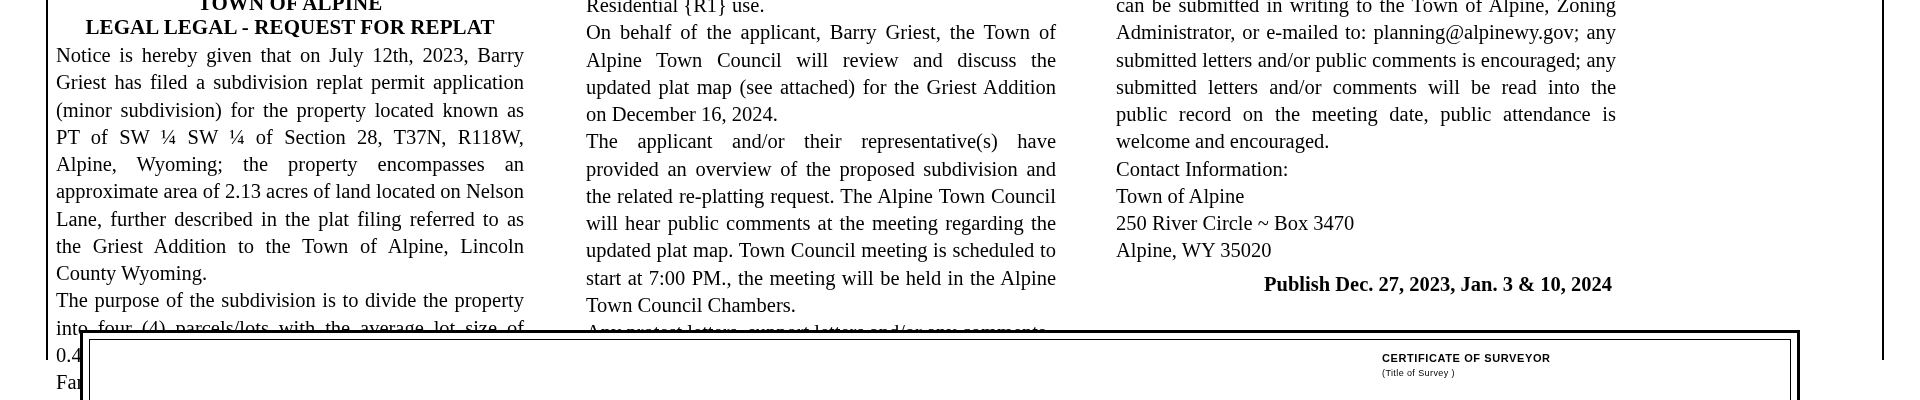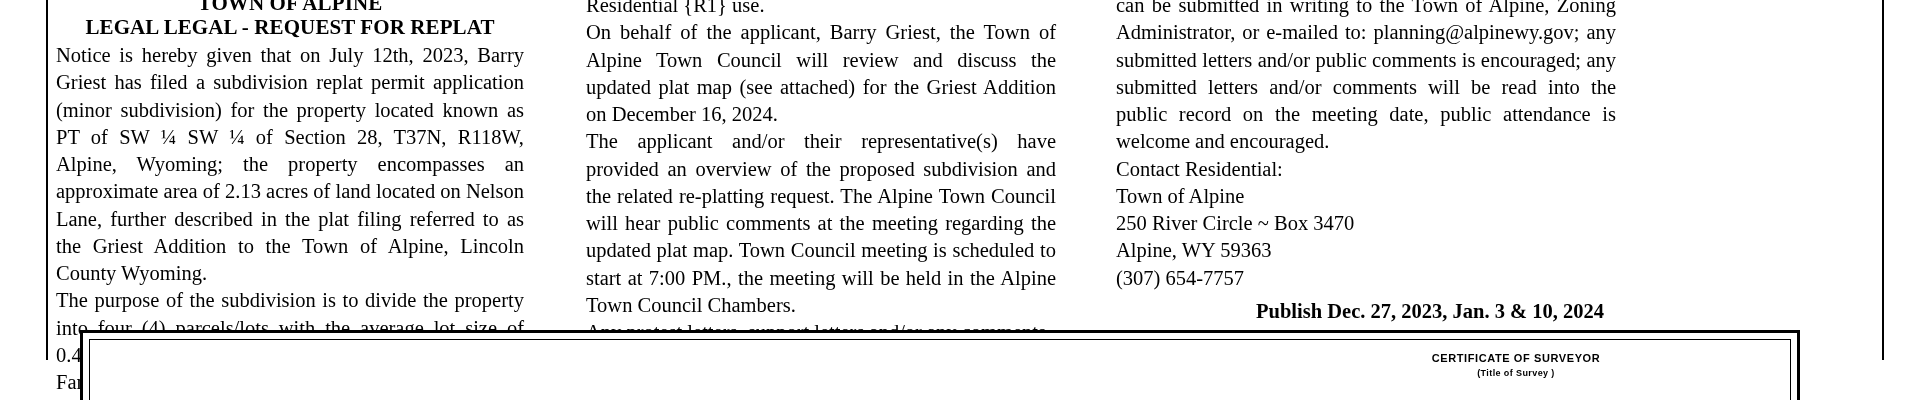--- a/index.html
+++ b/index.html
@@ -79,21 +79,21 @@
   }
 
   .contact-line {
     margin: 0;
     font-size: 20.5px;
     line-height: 1.33;
     text-align: left;
   }
 
   .publish {
-    margin: 6px 12px 0 0;
+    margin: 6px 4px 0 0;
     font-size: 20.5px;
     font-weight: bold;
     text-align: right;
     line-height: 1.3;
   }
 
   
   .plat-box {
     position: absolute;
     left: 80px;
@@ -108,33 +108,32 @@
     position: absolute;
     left: 6px;
     top: 6px;
     right: 6px;
     bottom: -20px;
     border: 1px solid #000;
     box-sizing: border-box;
   }
   .cert-block {
     position: absolute;
-    right: 124px;
+    right: 108px;
     top: 10px;
     width: 300px;
-    text-align: center;
     font-family: "Liberation Sans", sans-serif;
     font-size: 11px;
     letter-spacing: 0.6px;
     font-weight: bold;
     line-height: 1.5;
   }
   .cert-block .cert-sub {
     font-size: 9px;
-    font-weight: bold;
+    font-weight: normal;
     letter-spacing: 0.4px;
   }
 </style>
 </head>
 <body>
 
 <div class="page-rule-left"></div>
 <div class="page-rule-right"></div>
 
 <div class="notice">
@@ -148,25 +147,24 @@
 
   <div class="col col-2">
     <p class="body">Residential {R1} use.</p>
     <p class="body">On behalf of the applicant, Barry Griest, the Town of Alpine Town Council will review and discuss the updated plat map (see attached) for the Griest Addition on December 16, 2024.</p>
     <p class="body">The applicant and/or their representative(s) have provided an overview of the proposed subdivision and the related re-platting request. The Alpine Town Council will hear public comments at the meeting regarding the updated plat map.  Town Council meeting is scheduled to start at 7:00 PM., the meeting will be held in the Alpine Town Council Chambers.</p>
     <p class="body">Any protest letters, support letters and/or any comments,</p>
   </div>
 
   <div class="col col-3">
     <p class="body">can be submitted in writing to the Town of Alpine, Zoning Administrator, or e-mailed to: planning@alpinewy.gov; any submitted letters and/or public comments is encouraged; any submitted letters and/or comments will be read into the public record on the meeting date, public attendance is welcome and encouraged.</p>
-    <p class="contact-line">Contact Residential:</p>
+    <p class="contact-line">Contact Information:</p>
     <p class="contact-line">Town of Alpine</p>
     <p class="contact-line">250 River Circle ~ Box 3470</p>
-    <p class="contact-line">Alpine, WY 59363</p>
-    <p class="contact-line">(307) 654-7757</p>
+    <p class="contact-line">Alpine, WY 35020</p>
     <p class="publish">Publish Dec. 27, 2023, Jan. 3 &amp; 10, 2024</p>
   </div>
 
 </div>
 
 <div class="plat-box">
   <div class="plat-inner">
     <div class="cert-block">
       <div>CERTIFICATE OF SURVEYOR</div>
       <div class="cert-sub">(Title of Survey )</div>

